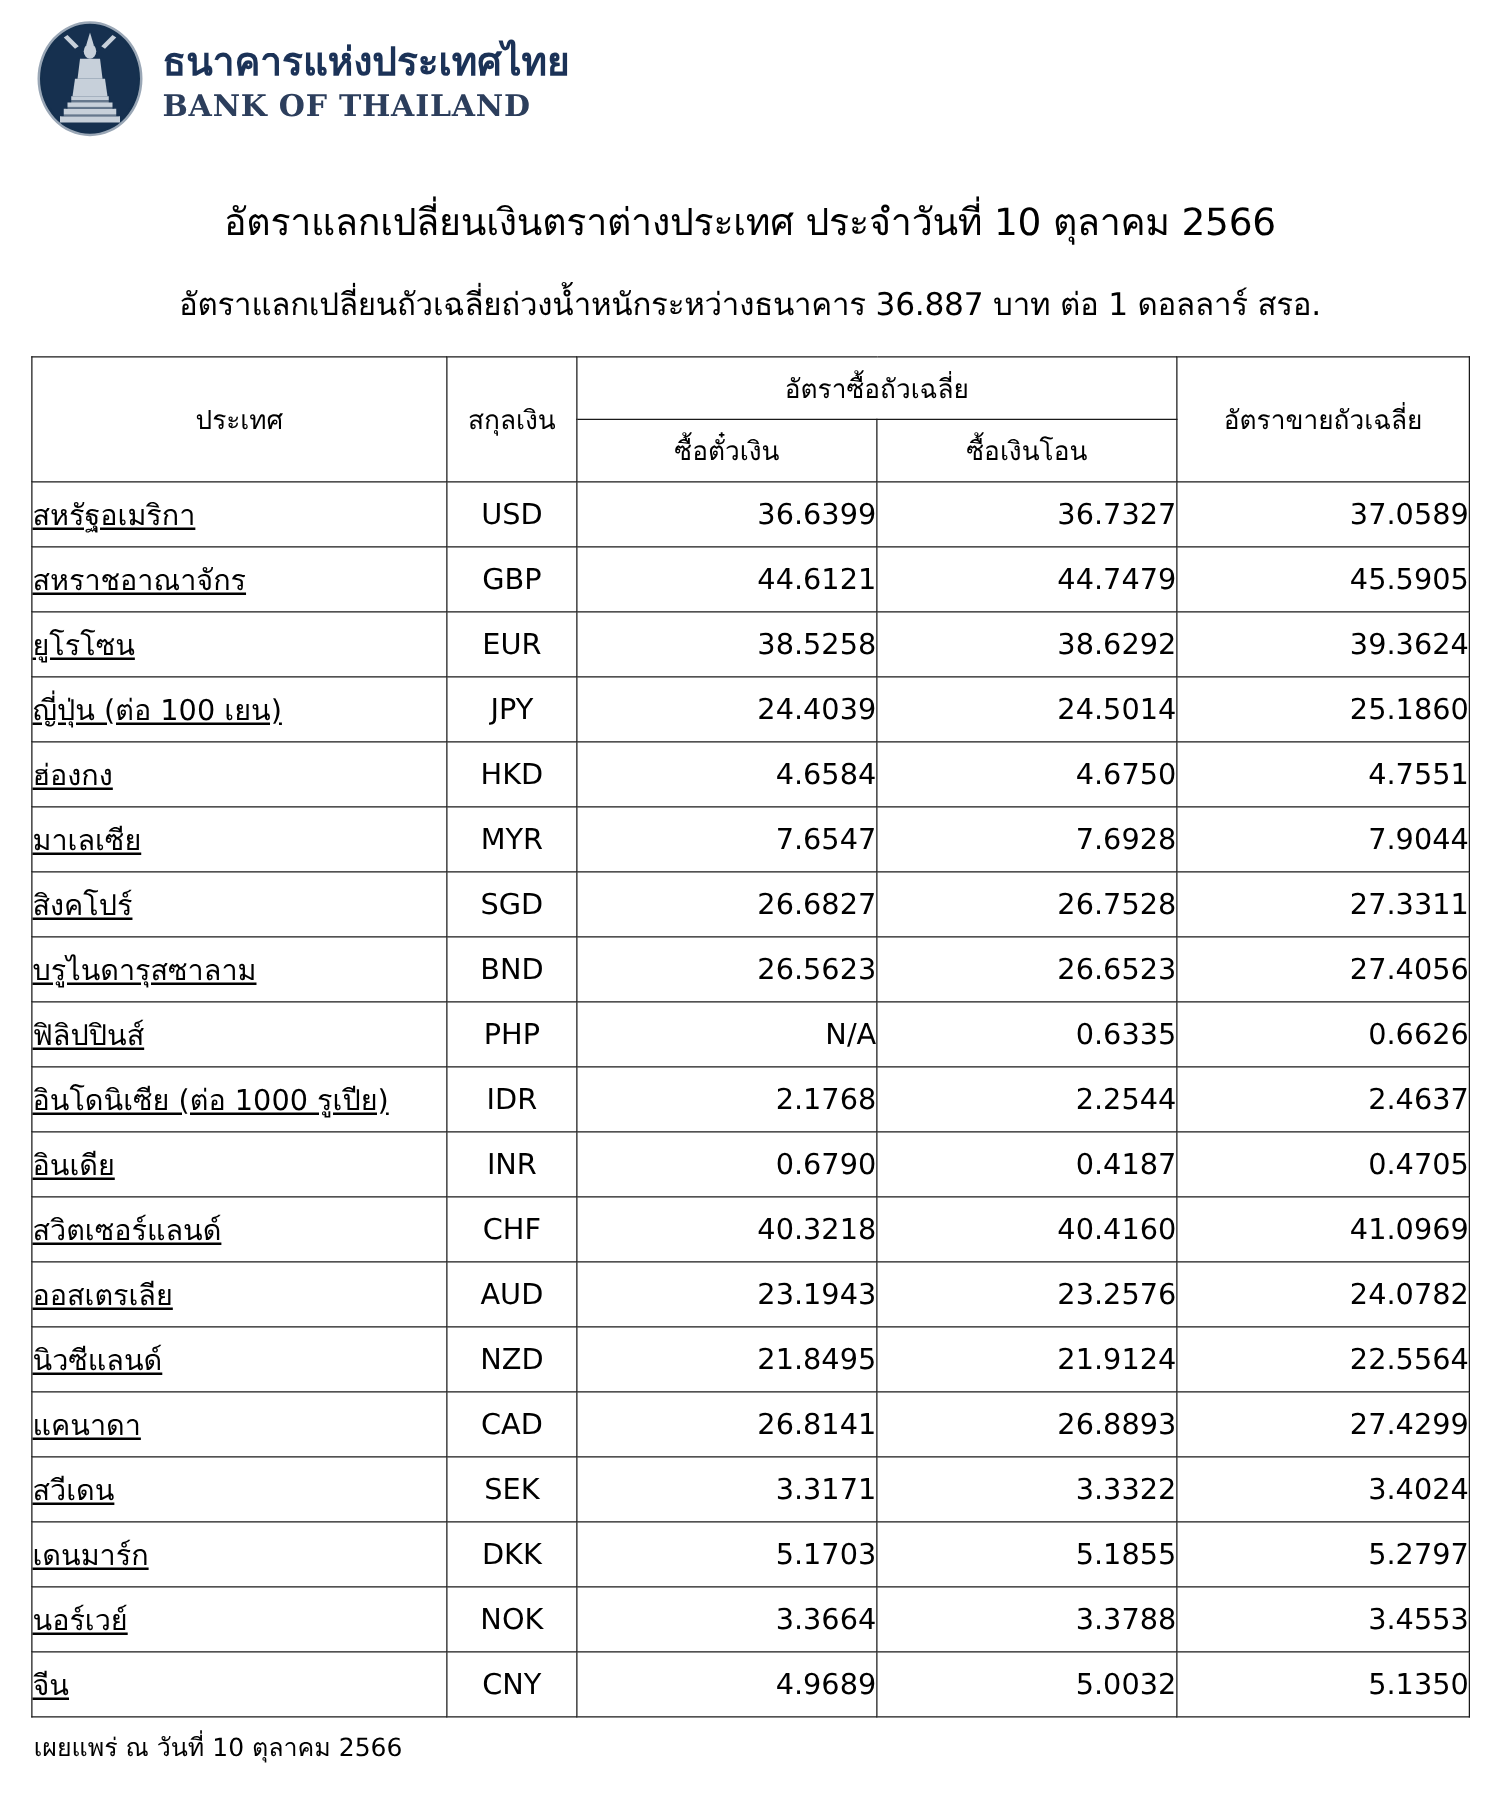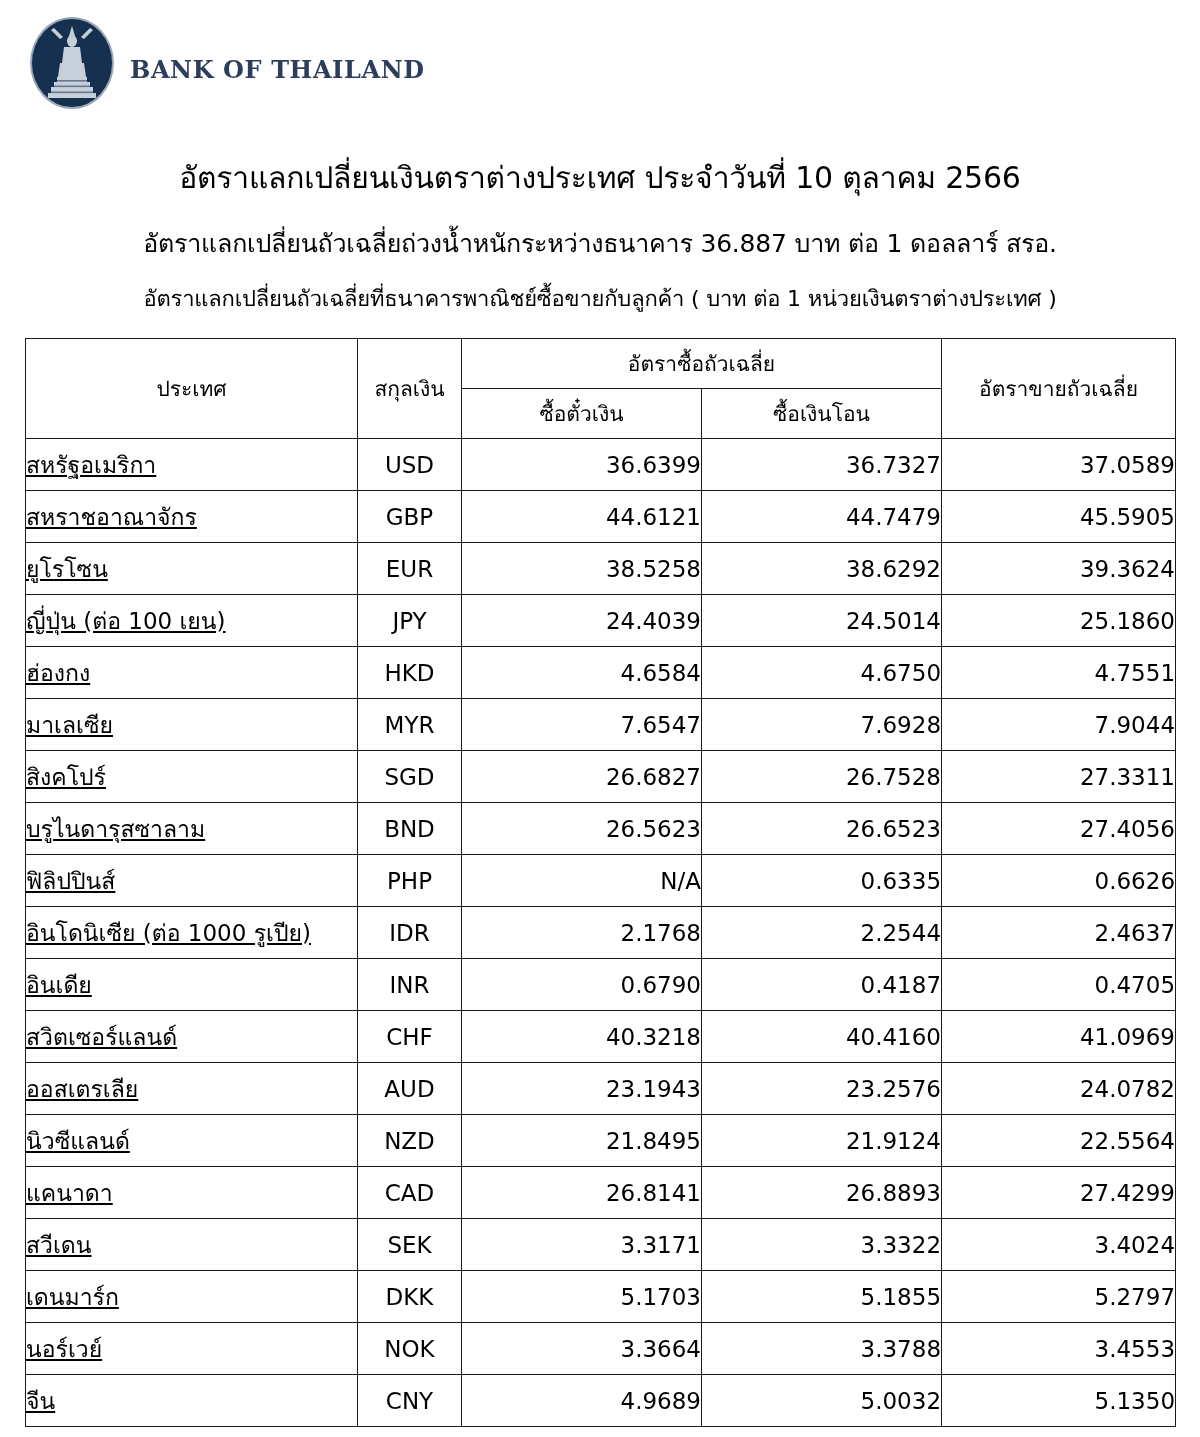--- a/index.html
+++ b/index.html
@@ -179,28 +179,28 @@
         <rect x="18" y="76" width="48" height="5"></rect>
       </g>
       <g clip-path="url(#sealclip)" fill="#16304f" opacity="0.55">
         <rect x="20" y="63" width="44" height="1.6"></rect>
         <rect x="23" y="68.5" width="38" height="1.6"></rect>
         <rect x="19" y="74.5" width="46" height="1.6"></rect>
       </g>
     </svg>
   </div>
   <div class="logo-text">
+    <div class="th">ธนาคารแห่งประเทศไทย</div>
     <div class="en">BANK OF THAILAND</div>
   </div>
 </div>
 
 <div class="title-block">
   <div class="doc-title">อัตราแลกเปลี่ยนเงินตราต่างประเทศ ประจำวันที่ 10 ตุลาคม 2566</div>
   <div class="doc-sub1">อัตราแลกเปลี่ยนถัวเฉลี่ยถ่วงน้ำหนักระหว่างธนาคาร 36.887 บาท ต่อ 1 ดอลลาร์ สรอ.</div>
-  <div class="doc-sub2">อัตราแลกเปลี่ยนถัวเฉลี่ยที่ธนาคารพาณิชย์ซื้อขายกับลูกค้า ( บาท ต่อ 1 หน่วยเงินตราต่างประเทศ )</div>
 </div>
 
 <div class="table-wrap">
   <table class="fx">
     <colgroup>
       <col class="c-country">
         <col class="c-code">
         <col class="c-buynote">
         <col class="c-buytrf">
         <col class="c-sell">

